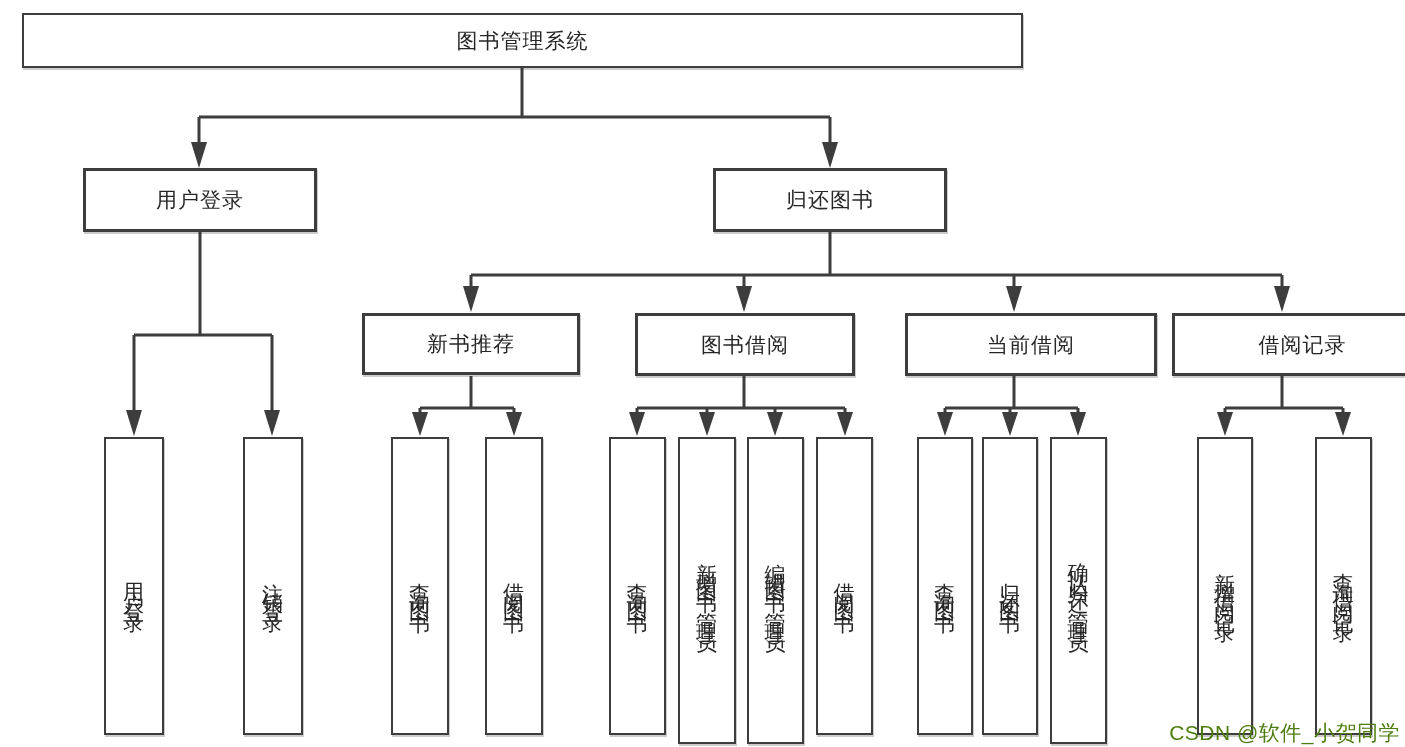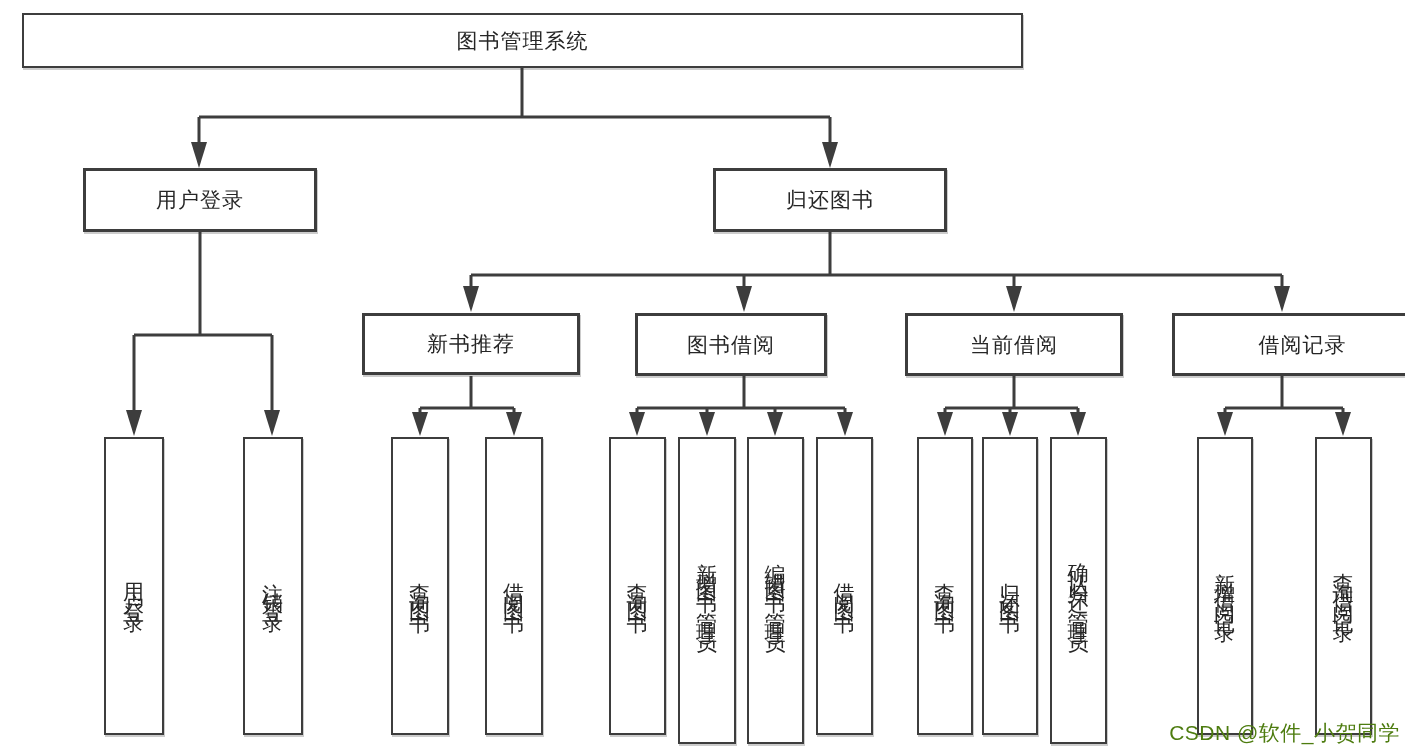--- a/index.html
+++ b/index.html
@@ -113,22 +113,22 @@
       <polygon points="1335,412 1351,412 1343,436"></polygon>
     </g>
   </svg>
 
   <div class="node thin" style="left:22px; top:13px; width:1001px; height:55px;">图书管理系统</div>
 
   <div class="node" style="left:83px; top:168px; width:234px; height:64px;">用户登录</div>
   <div class="node" style="left:713px; top:168px; width:234px; height:64px;">归还图书</div>
 
   <div class="node" style="left:362px; top:313px; width:218px; height:62px;">新书推荐</div>
-  <div class="node" style="left:635px; top:313px; width:192px; height:63px;">图书借阅</div>
-  <div class="node" style="left:905px; top:313px; width:218px; height:63px;">当前借阅</div>
+  <div class="node" style="left:635px; top:313px; width:220px; height:63px;">图书借阅</div>
+  <div class="node" style="left:905px; top:313px; width:252px; height:63px;">当前借阅</div>
   <div class="node" style="left:1172px; top:313px; width:261px; height:63px;">借阅记录</div>
 
   <div class="vnode" style="left:104px; top:437px; width:60px; height:298px;">
     <span>用户登录</span>
   </div>
   <div class="vnode" style="left:243px; top:437px; width:60px; height:298px;">
     <span>注销登录</span>
   </div>
 
   <div class="vnode" style="left:391px; top:437px; width:58px; height:298px;">

